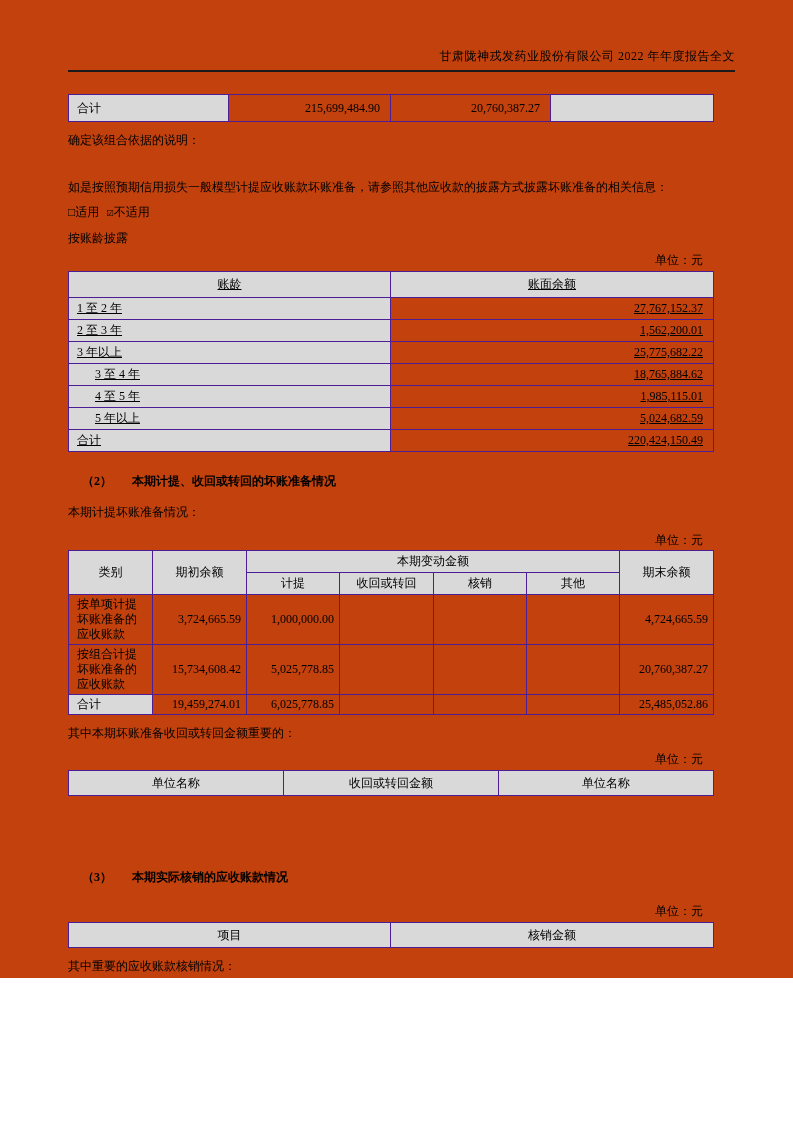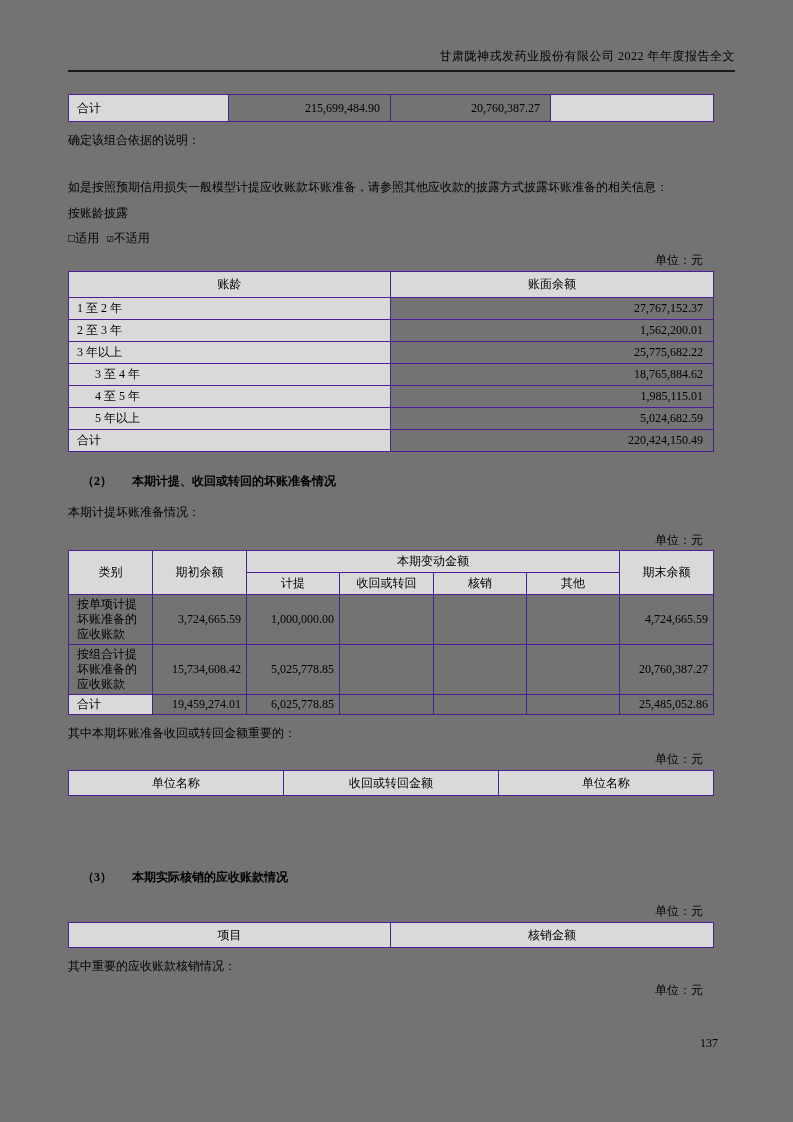--- a/index.html
+++ b/index.html
@@ -1,21 +1,21 @@
 <!DOCTYPE html>
 <html><head>
 <meta charset="utf-8">
 <style>
   * { margin: 0; padding: 0; box-sizing: border-box; }
   html, body { background: #ffffff; }
   .page {
     position: relative;
     width: 793px;
-    height: 1122px;
-    background: #737373;
+    height: 978px;
+    background: #c2410c;
     font-family: "Liberation Serif", "DejaVu Serif", serif;
     color: #000000;
     overflow: hidden;
   }
   .content { padding: 48px 58px 0 68px; width: 793px; }
 
   .doc-header {
     width: 667px;
     border-bottom: 2px solid #1a1a1a;
     padding-bottom: 6px;
@@ -60,21 +60,21 @@
     line-height: 15px;
     text-align: right;
     padding-right: 10px;
   }
   .u1 { margin-top: 6px; }
   .u2 { margin-top: 12px; }
   .u3 { margin-top: 10px; }
   .u4 { margin-top: 18px; }
   .u5 { margin-top: 8px; }
 
-  .aging-table { margin-top: 3px; }
+  .aging-table { margin-top: 3px; text-decoration: underline; }
   .aging-table tr.hdr-row { height: 26px; }
   .aging-table tr.data-row { height: 22px; }
   .aging-table td.label-cell { padding-left: 8px; }
   .aging-table td.indent { padding-left: 26px; }
 
   .section-heading {
     font-size: 12px;
     line-height: 18px;
     font-weight: bold;
     padding-left: 14px;
@@ -121,22 +121,22 @@
           <td class="gray">合计</td>
           <td class="num">215,699,484.90</td>
           <td class="num">20,760,387.27</td>
           <td class="gray"></td>
         </tr>
       </tbody>
     </table>
 
     <p class="body-text mt12">确定该组合依据的说明：</p>
     <p class="body-text mt32">如是按照预期信用损失一般模型计提应收账款坏账准备，请参照其他应收款的披露方式披露坏账准备的相关信息：</p>
+    <p class="body-text mt10"><span>□适用</span> <span>☑不适用</span></p>
     <p class="body-text mt11">按账龄披露</p>
-    <p class="body-text mt10"><span>□适用</span> <span>☑不适用</span></p>
 
     <div class="unit-label u1">单位：元</div>
 
     <table class="tbl aging-table">
       <colgroup>
           <col style="width:322px">
           <col style="width:323px">
         </colgroup>
       <tbody>
         <tr class="hdr-row">

